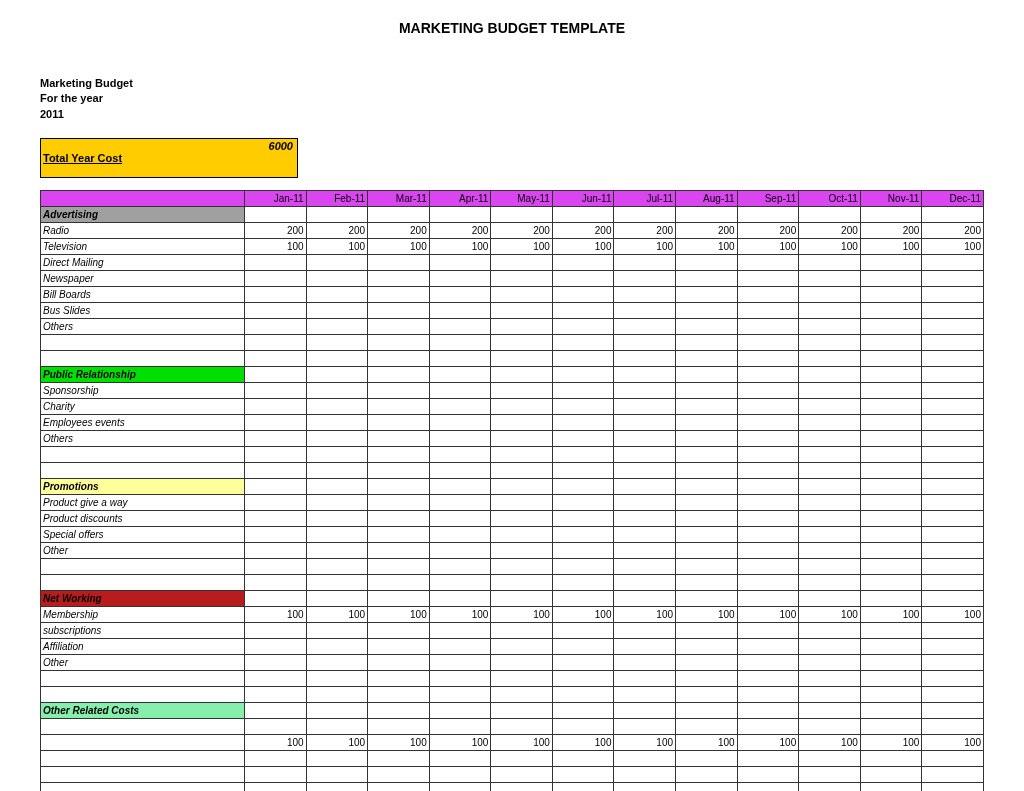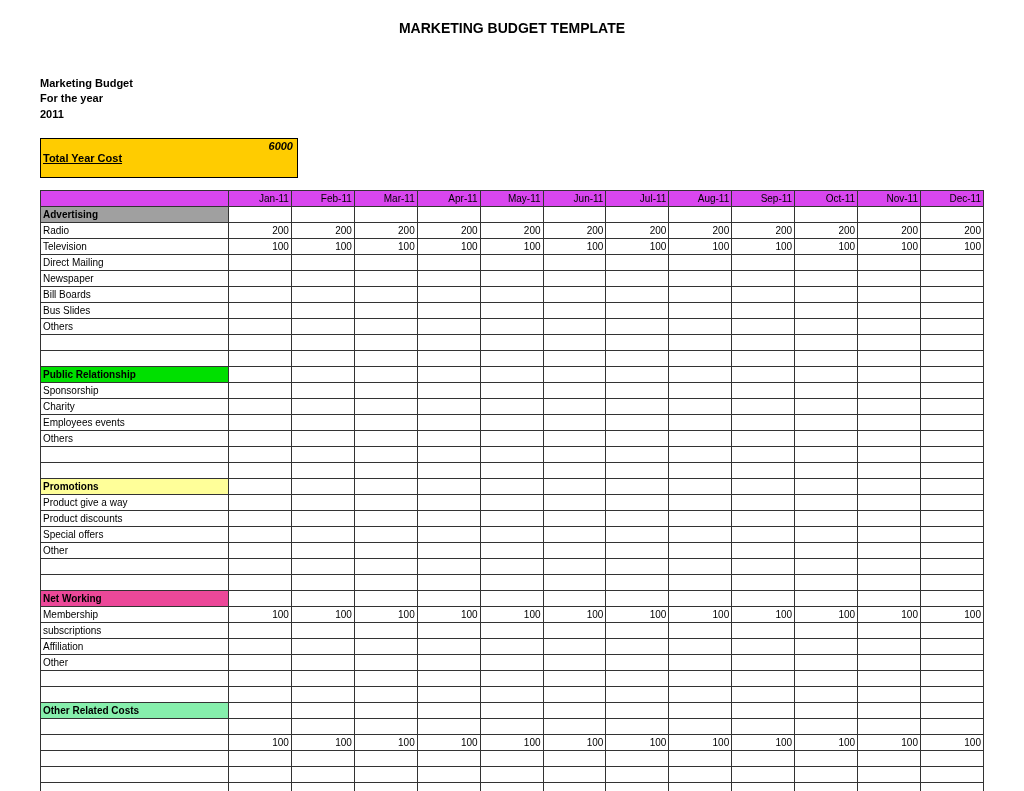--- a/index.html
+++ b/index.html
@@ -44,30 +44,30 @@
     font-size: 10px;
   }
   table.grid td {
     border: 1px solid #333;
     padding: 1px 2px;
     height: 13px;
     line-height: 13px;
     overflow: hidden;
     white-space: nowrap;
   }
-  table.grid .col-label { width: 188px; text-align: left; }
+  table.grid .col-label { width: 204px; text-align: left; font-style: italic; }
   table.grid .col-month { width: auto; text-align: right; }
   table.grid tr.header-row td { font-weight: normal; text-align: right; background: #d946ef; }
   table.grid tr.header-row td.col-label { text-align: left; }
 
   tr.section td.col-label { font-weight: bold; }
   tr.section.advertising td.col-label { background: #a0a0a0; }
   tr.section.public-rel td.col-label   { background: #00e000; }
   tr.section.promotions td.col-label   { background: #ffff99; }
-  tr.section.networking td.col-label   { background: #ec4899; }
+  tr.section.networking td.col-label   { background: #b91c1c; }
   tr.section.other-rel td.col-label    { background: #86efac; }
 
   tr.blank td { background: white; }
 </style>
 </head>
 <body>
 
 <div class="title">MARKETING BUDGET TEMPLATE</div>
 
 <div class="header-block">

